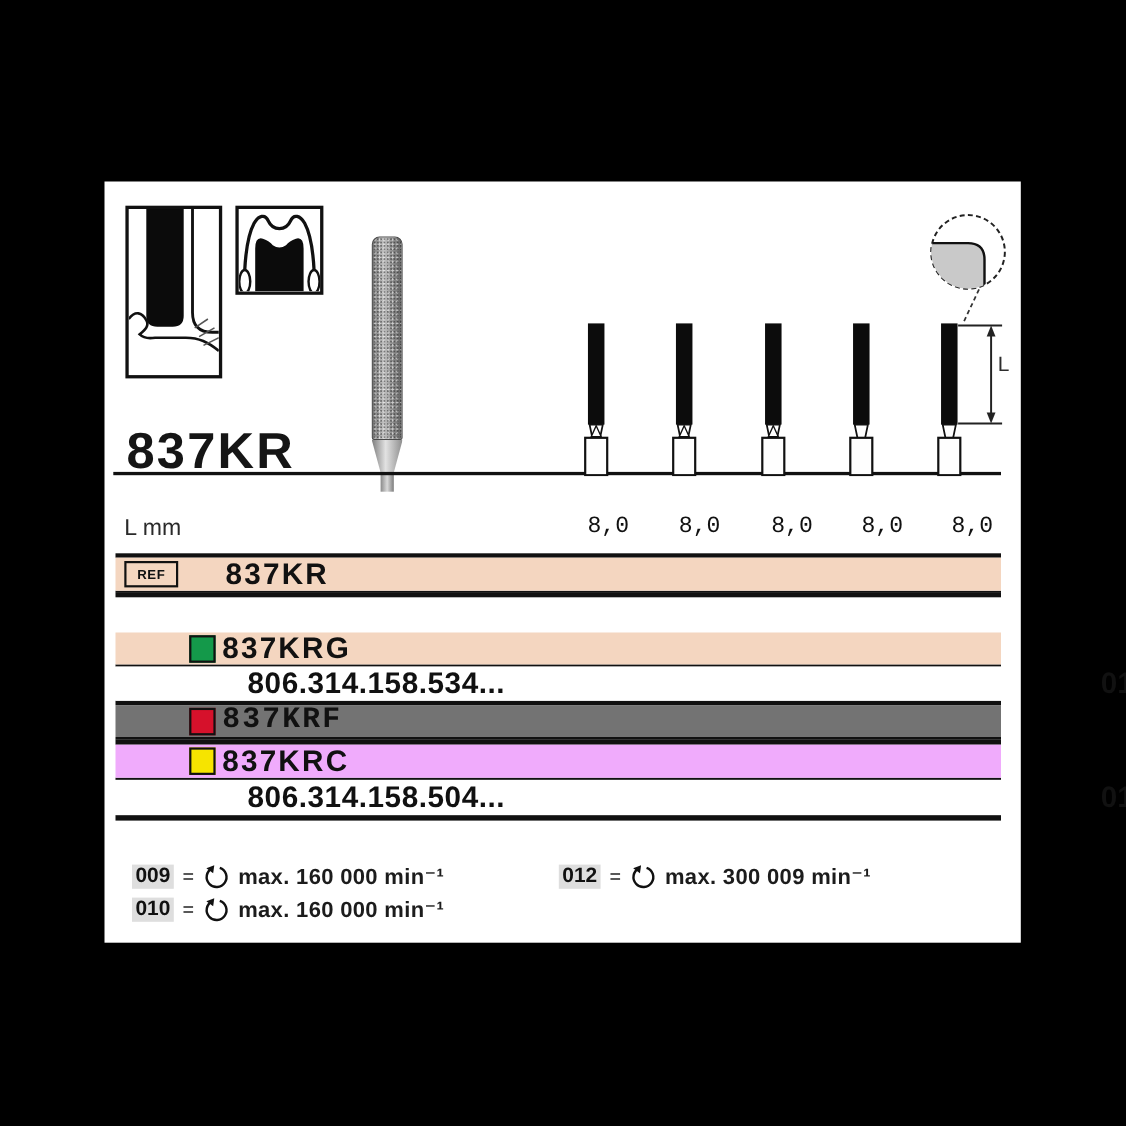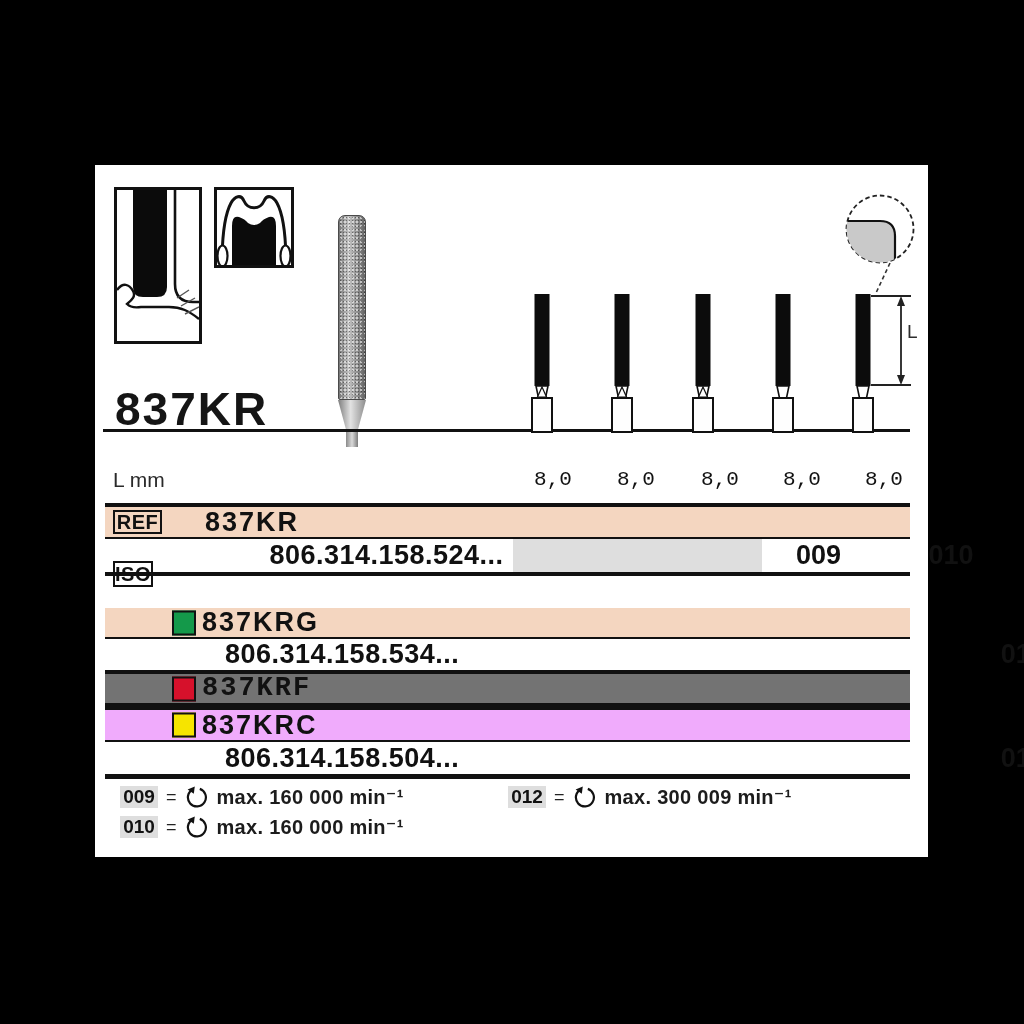--- a/index.html
+++ b/index.html
@@ -43,21 +43,21 @@
   
   .table{position:absolute;left:10px;top:338px;width:805px;}
   .hr4{height:4px;background:#111;}
   .hr2{height:2px;background:#111;}
   .hr5{height:5px;background:#111;}
   .trow{position:relative;width:100%;}
   .rowpink{height:30px;line-height:30px;}
   .rowiso{height:32px;line-height:32px;background:#fff;}
   .badge{position:absolute;left:8px;top:50%;transform:translateY(-50%);
          width:45px;height:20px;line-height:20px;border:2px solid #111;
-         text-align:center;font-size:20px;font-weight:bold;letter-spacing:.5px;box-sizing:content-box;}
+         text-align:center;font-size:12px;font-weight:bold;letter-spacing:.5px;box-sizing:content-box;}
   .pname{position:absolute;left:97px;font-size:27px;font-weight:bold;letter-spacing:2px;}
   .pname.ref{left:100px;}
   .swatch{position:absolute;left:67px;top:50%;transform:translateY(-50%);
           width:20px;height:21px;border:2px solid #111;}
   .isocode{position:absolute;left:120px;width:283px;text-align:right;
            font-size:27px;font-weight:bold;letter-spacing:.5px;}
   .tcell{position:absolute;top:0;width:80px;text-align:center;font-size:27px;font-weight:bold;}
   .tc1{left:408px;} .tc2{left:491px;} .tc3{left:575px;} .tc4{left:657px;}
   .shade{position:absolute;top:0;bottom:0;z-index:0;}
   .shade-a{left:408px;width:249px;}
@@ -165,29 +165,20 @@
 
     <div class="table">
       <div class="hr4"></div>
 
       <div class="trow rowpink" style="background-color: rgb(244, 214, 192);">
         <span class="badge">REF</span>
         <span class="pname ref">837KR</span>
       </div>
       <div class="hr2"></div>
 
-      <div class="trow rowiso" style="height:33px;line-height:33px">
-        <div class="shade shade-a" style="background-color: rgb(222, 222, 222);"></div>
-        <span class="badge zt">ISO</span>
-        <span class="isocode zt">806.314.158.524...</span>
-        <span class="tcell tc1 zt">009</span>
-        <span class="tcell tc2 zt">010</span>
-        
-        
-      </div>
       <div class="hr4"></div>
 
       <div class="trow rowpink" style="height: 29px; line-height: 29px; background-color: rgb(244, 214, 192); margin-top: 32px;">
         <span class="swatch" style="background-color: rgb(20, 153, 74);"></span>
         <span class="pname">837KRG</span>
       </div>
       <div class="hr2"></div>
 
       <div class="trow rowiso" style="height:31px;line-height:31px">
         <span class="isocode zt">806.314.158.534...</span>

